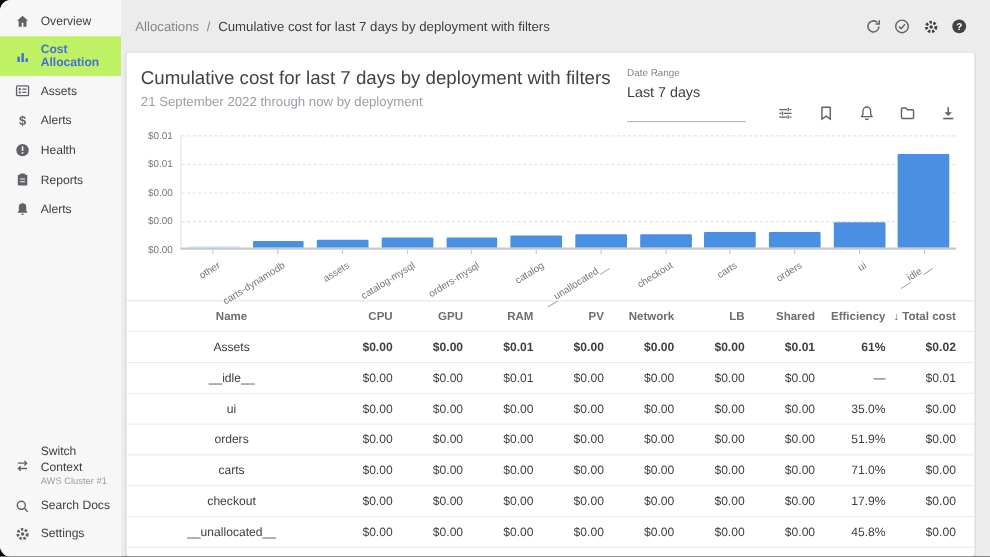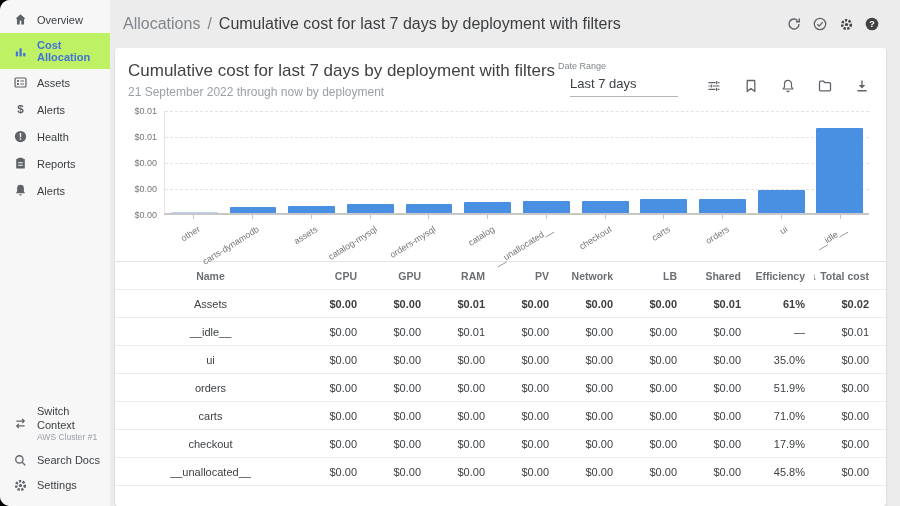--- a/index.html
+++ b/index.html
@@ -22,39 +22,39 @@
   .side-item.active { background:#bef264; color:#4272d8; font-weight:bold; }
   .side-item.active .icon { color:#4272d8; }
   .side-footer { margin-top:auto; padding-bottom:8px; }
   .side-footer .side-item { padding-top:5px; padding-bottom:5px; }
   .side-sub { display:flex; flex-direction:column; line-height:1.25; }
   .side-sublabel { font-size:8.5px; color:#9aa0a6; font-weight:normal; }
 
   
   .main { flex:1; display:flex; flex-direction:column; min-width:0; }
   .topbar { height:48px; display:flex; align-items:center; padding:0 20px 0 13px; flex-shrink:0; }
-  .breadcrumb { font-size:16px; color:#80868b; display:flex; gap:7px; align-items:center; }
+  .breadcrumb { font-size:12px; color:#80868b; display:flex; gap:7px; align-items:center; }
   .breadcrumb .current { color:#3c4043; font-weight:500; }
   .topbar-icons { margin-left:auto; display:flex; gap:10px; align-items:center; }
   .icon-btn { width:16px; height:16px; display:flex; align-items:center; justify-content:center;
               color:#5f6368; cursor:pointer; }
   .icon-btn.dark { color:#424242; }
 
   
   .card { background:#fff; margin:0 14px 0 5px; flex:1; border-radius:3px;
           box-shadow:0 1px 2px rgba(0,0,0,.18); padding-top:13px;
           display:flex; flex-direction:column; overflow:hidden; }
   .card-header { display:flex; padding:0 16px 0 13px; align-items:flex-start; }
   .page-title { font-size:17px; font-weight:500; color:#424242; margin:0; line-height:1.2; }
   .page-subtitle { font-size:12px; color:#9aa0a6; margin-top:4px; }
-  .controls { margin-left:auto; display:flex; align-items:center; gap:28px; }
+  .controls { margin-left:auto; display:flex; align-items:flex-end; gap:28px; }
   .field { display:flex; flex-direction:column; }
   .field .flabel { font-size:9px; color:#80868b; margin-bottom:5px; }
-  .field .fvalue { font-size:13px; color:#3c4043; padding-bottom:5px;
-                   border-bottom:1px solid #b5b5b5; width:108px; cursor:pointer;margin-left:12px; }
+  .field .fvalue { font-size:13px; color:#3c4043; padding-bottom:19px;
+                   border-bottom:1px solid #b5b5b5; width:108px; cursor:pointer; }
   .field.blue .flabel { color:#4a86e8; }
   .field.blue .fvalue { border-bottom:2px solid #4a90e2; width:128px; }
   .action-icons { display:flex; gap:21px; margin-top:13px; }
 
   
   .chart { padding:12px 17px 0 13px; flex-shrink:0; }
   .chart-inner { display:flex; }
   .yaxis { width:36px; position:relative; height:104px; flex-shrink:0; }
   .ylabel { position:absolute; right:7px; font-size:9px; color:#757575;
             transform:translateY(-50%); white-space:nowrap; }

